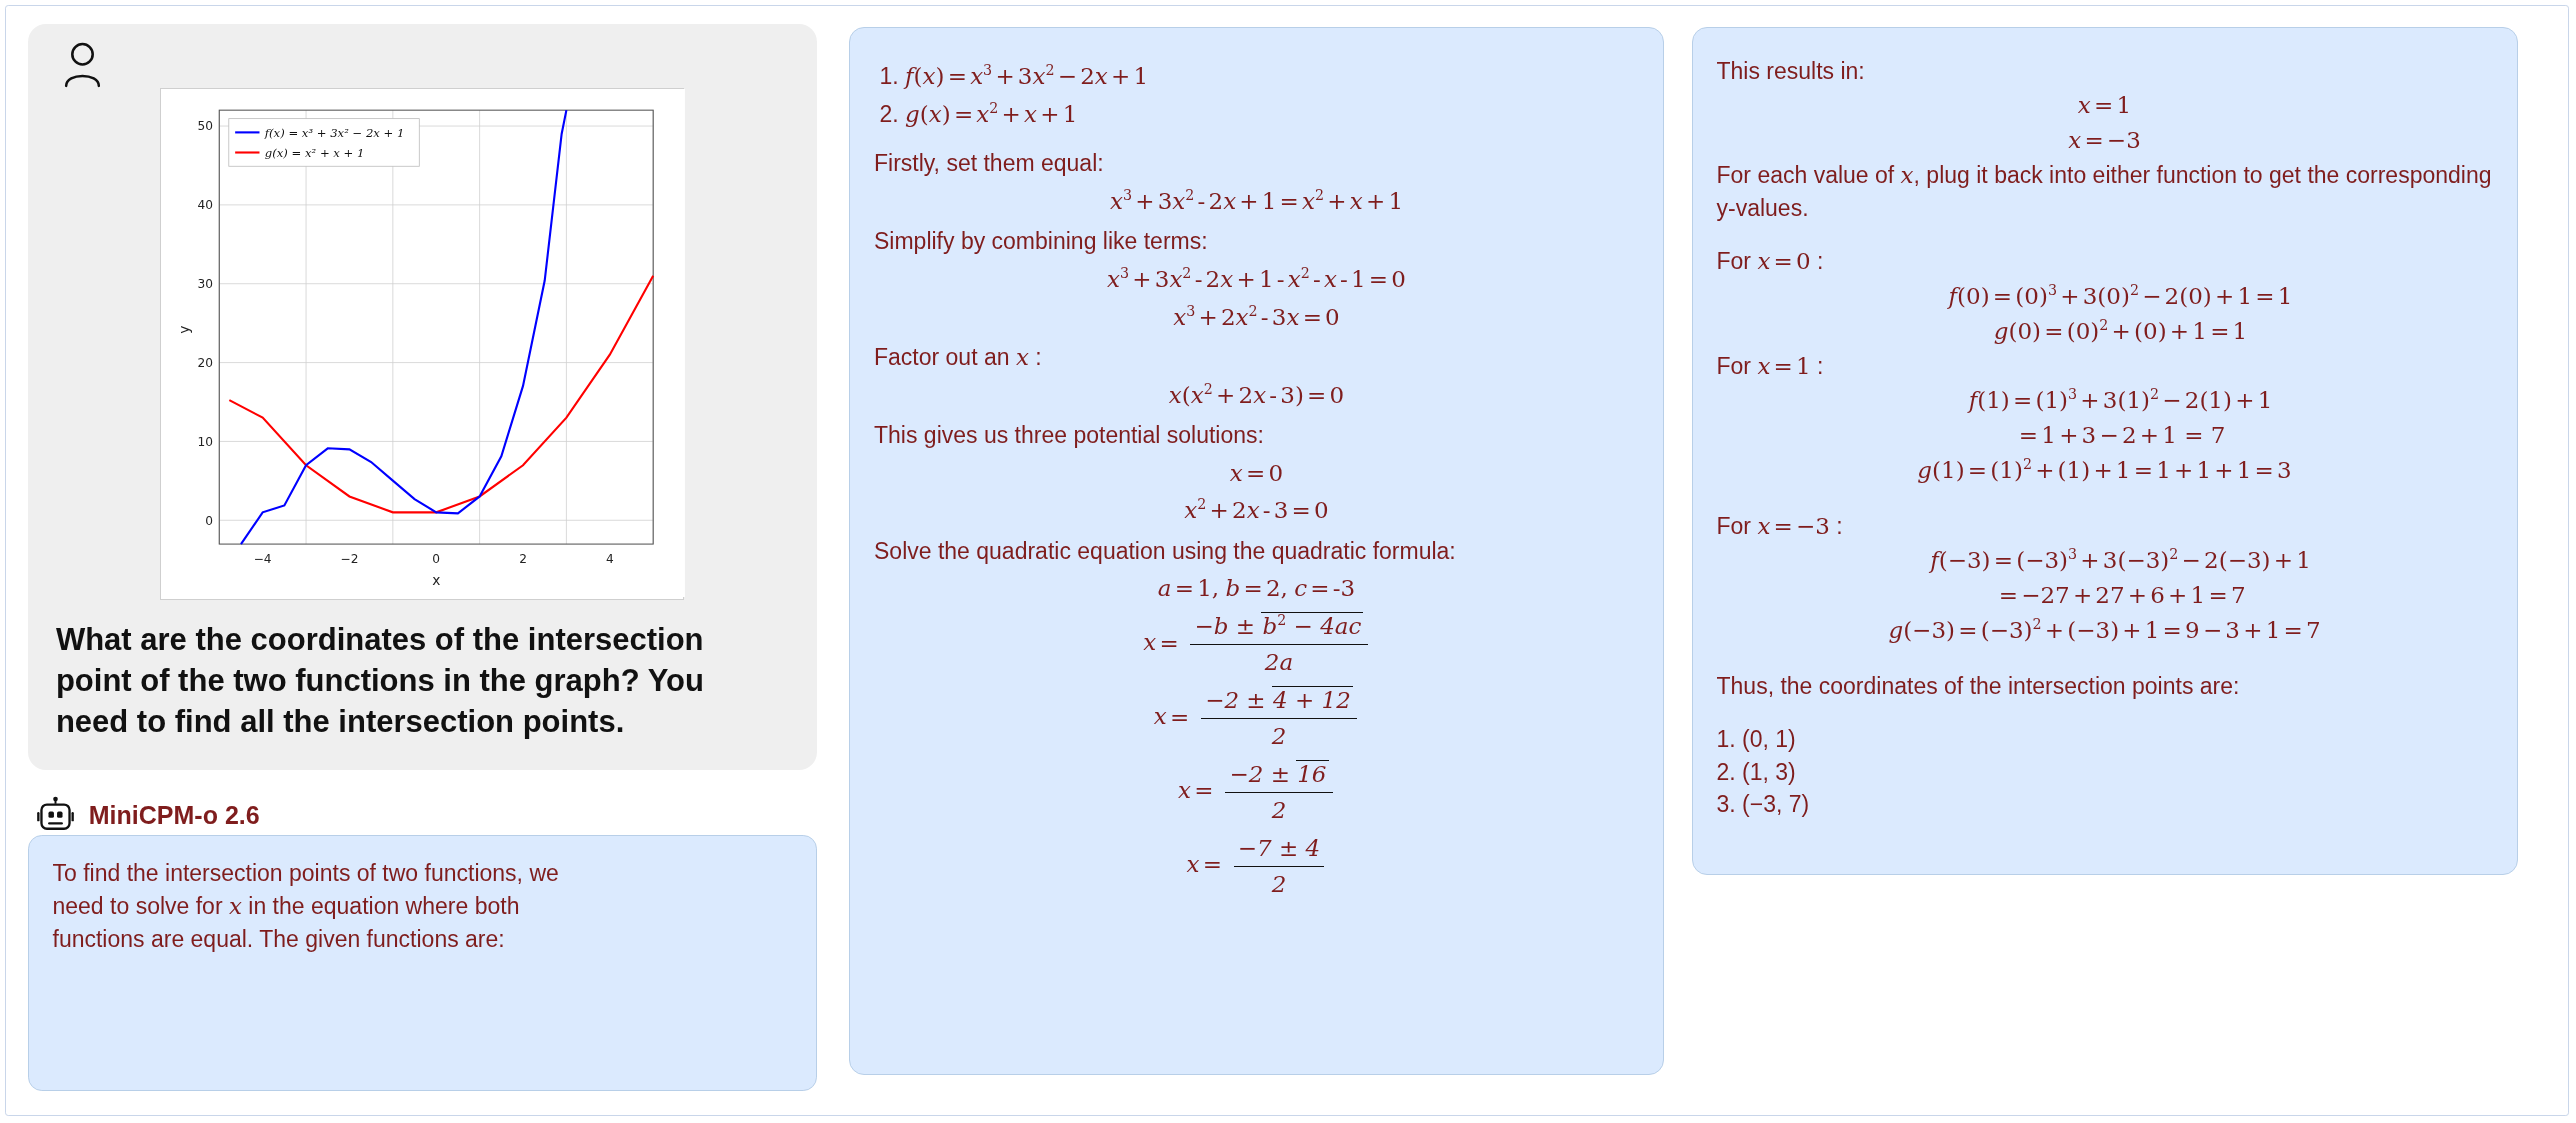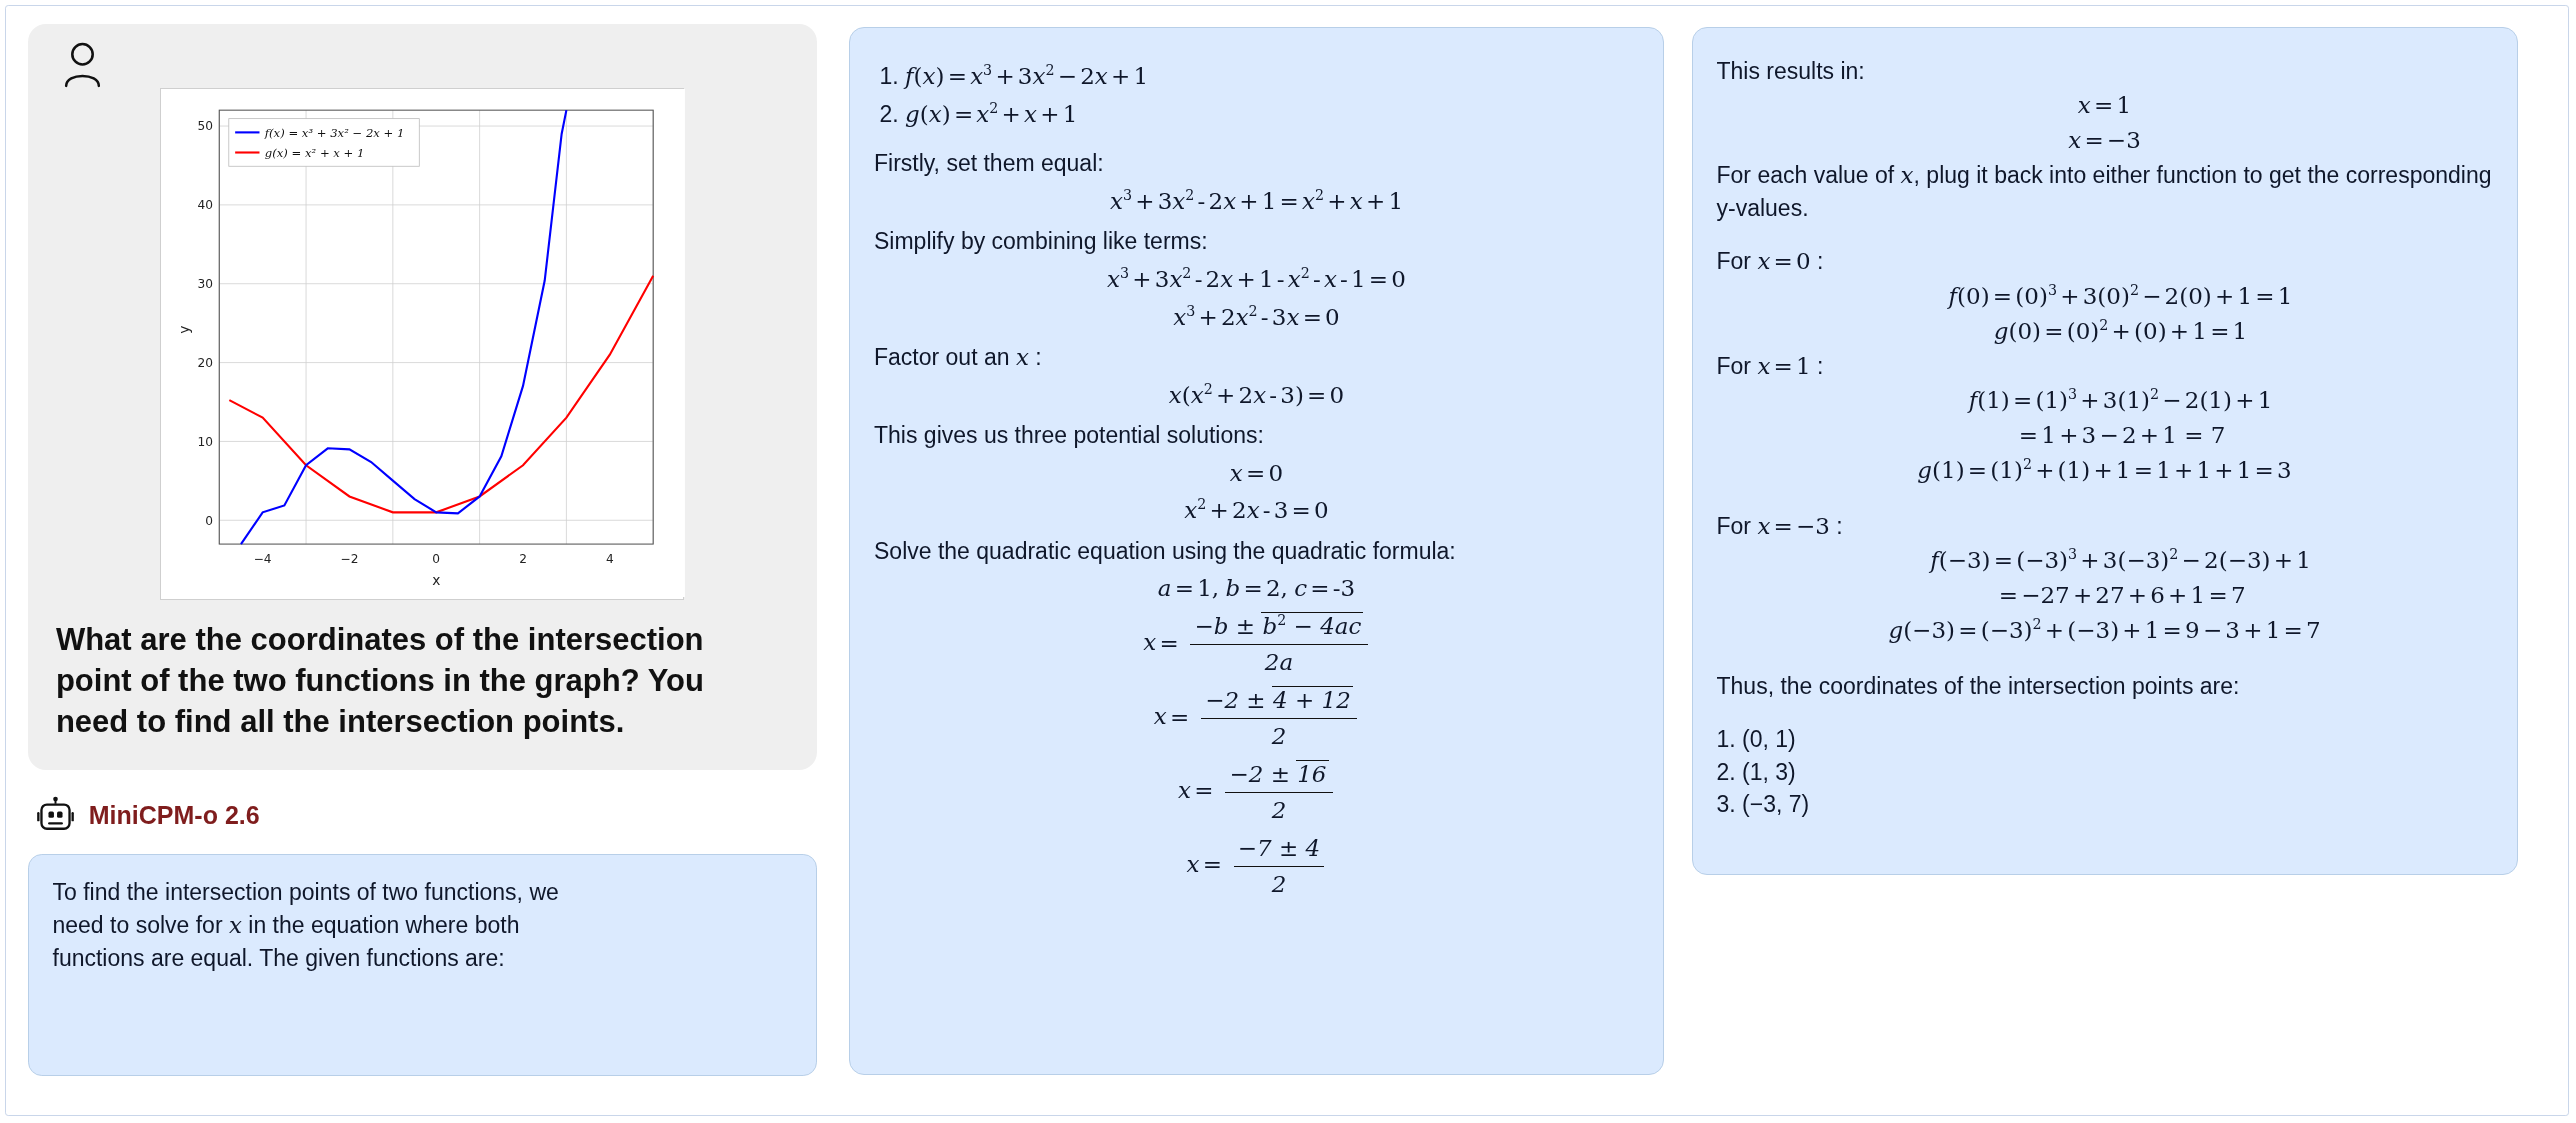--- a/index.html
+++ b/index.html
@@ -89,26 +89,25 @@
 
   
   .answer-bubble {
     background: #dbeafe;
     border: 1.1px solid #b8cfe8;
     border-radius: 13.8px;
     box-sizing: border-box;
     padding: 21px 24px;
     font-size: 23px;
     line-height: 1.42;
-    color: #0f172a;
+    color: #7f1d1d;
   }
   .bubble-left {
-    margin-top: 19px;
     width: 789px;
-    height: 222px;
+    height: 256px;
   }
   .bubble-mid {
     margin-top: 3.2px;
     width: 815px;
     height: 1048px;
     padding-top: 26.5px;
     border-radius: 15px;
   }
   .bubble-right {
     margin-top: 3.2px;

